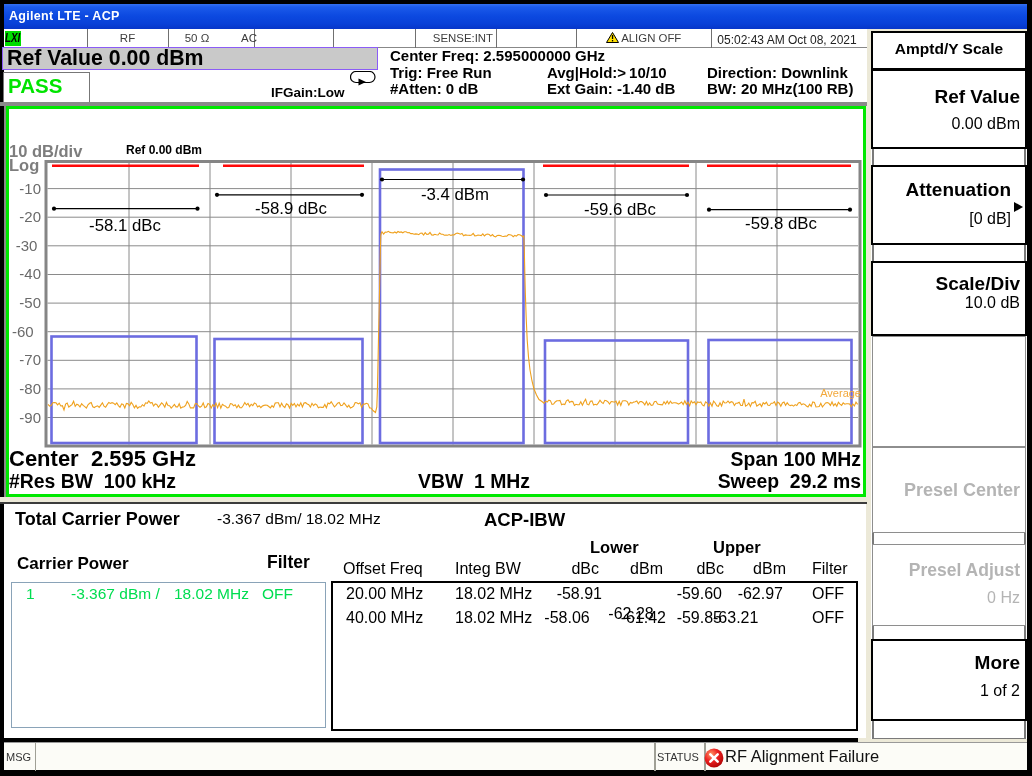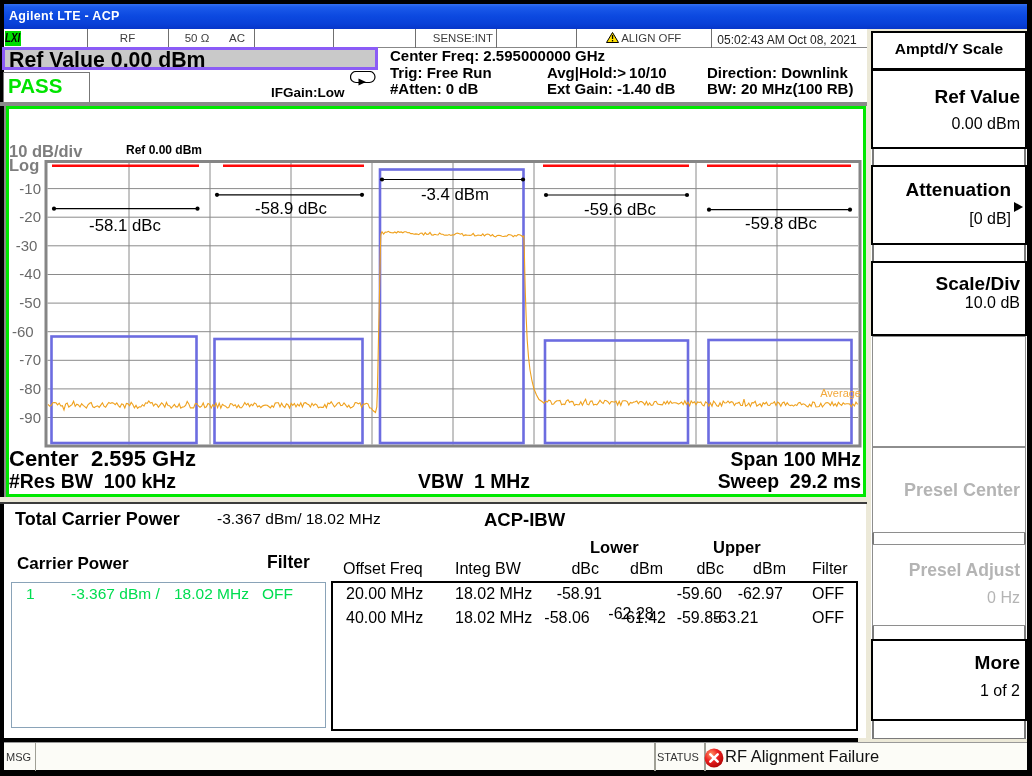--- a/index.html
+++ b/index.html
@@ -24,32 +24,32 @@
       <div style="position:absolute;left:164px;top:0;width:1px;height:19px;background:#707070"></div>
       <div style="position:absolute;left:250px;top:0;width:1px;height:19px;background:#707070"></div>
       <div style="position:absolute;left:329px;top:0;width:1px;height:19px;background:#707070"></div>
       <div style="position:absolute;left:411px;top:0;width:1px;height:19px;background:#707070"></div>
       <div style="position:absolute;left:492px;top:0;width:1px;height:19px;background:#707070"></div>
       <div style="position:absolute;left:572px;top:0;width:1px;height:19px;background:#707070"></div>
       <div style="position:absolute;left:707px;top:0;width:1px;height:19px;background:#707070"></div>
   <div class="abs" style="left:1px;top:2px;width:16px;height:15px;background:#00dc00;color:#000;overflow:hidden"><span style="display:inline-block;font-style:italic;font-weight:bold;font-size:13.5px;line-height:14px;transform:scaleX(0.72);transform-origin:0 50%">LXI</span></div>
   <div class="abs" style="left:83px;top:3px;width:81px;text-align:center">RF</div>
   <div class="abs" style="left:168px;top:3px;width:50px;text-align:center">50 Ω</div>
-  <div class="abs" style="left:213px;top:3px;width:40px;text-align:center">AC</div>
+  <div class="abs" style="left:213px;top:3px;width:40px;text-align:right">AC</div>
   <div class="abs" style="left:411px;top:3px;width:78px;text-align:right;font-size:11.4px">SENSE:INT</div>
   <div class="abs" style="left:572px;top:3px;width:135px;text-align:center;font-size:11.4px"><svg width="13" height="11" viewBox="0 0 13 11" style="vertical-align:-1px">
           <path d="M6.5 0.5 L12.5 10.5 L0.5 10.5 Z" fill="#ffe000" stroke="#000" stroke-width="1"></path>
           <rect x="5.9" y="3" width="1.3" height="4" fill="#000"></rect>
           <rect x="5.9" y="8" width="1.3" height="1.4" fill="#000"></rect>
         </svg> ALIGN OFF</div>
   <div class="abs" style="left:707px;top:3.5px;width:152px;text-align:center;color:#222;font-size:12px">05:02:43 AM Oct 08, 2021</div>
 </div>
 
 <div class="abs" style="left:4px;top:48px;width:863px;height:54px;background:#fff"></div>
-<div class="abs" style="left:2px;top:47px;width:376px;height:23px;background:#c9c9c9;border:3px solid #8b5cf6">
+<div class="abs" style="left:2px;top:47px;width:376px;height:23px;background:#c9c9c9;border:1px solid #8b5cf6">
   <div class="abs b" style="left:4px;top:0px;font-size:21.3px;line-height:21px;color:#000">Ref Value 0.00 dBm</div>
 </div>
 <div class="abs" style="left:3px;top:72px;width:87px;height:32px;background:#fff;border:1px solid #777">
   <div class="abs b" style="left:4px;top:3px;font-size:20.5px;line-height:20px;color:#00e400">PASS</div>
 </div>
 <div class="abs b" style="left:271px;top:86px;font-size:13.5px;line-height:13px">IFGain:Low</div>
 <svg class="abs" style="left:350px;top:71px" width="26" height="16" viewBox="0 0 26 16">
   <rect x="0.5" y="0.5" width="24.5" height="11" rx="5.5" fill="none" stroke="#000" stroke-width="1.2"></rect>
   <path d="M8.5 7.5 L16 11 L8.5 14.5 Z" fill="#000"></path>
 </svg>

